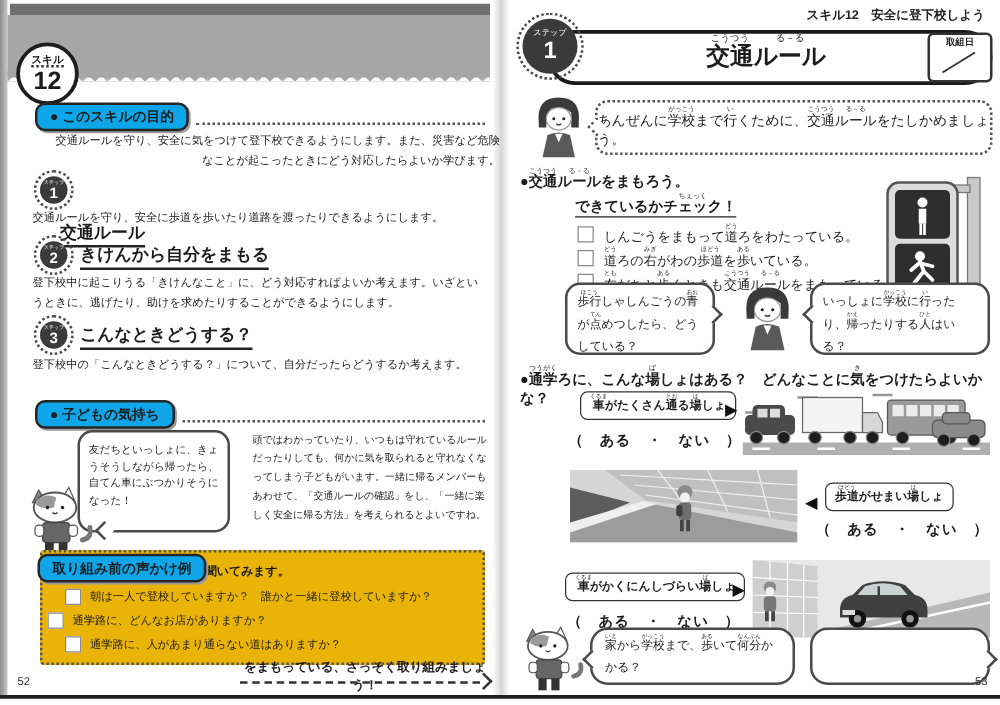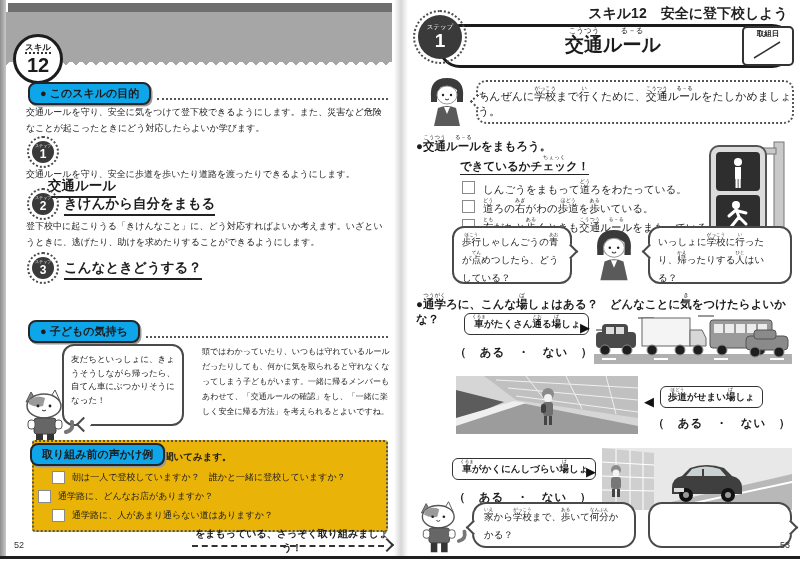--- a/index.html
+++ b/index.html
@@ -50,21 +50,21 @@
   .steptitle{font-size:13.5px;font-weight:bold;border-bottom:2px solid #222;padding-bottom:1px;}
   .voicebox{left:26px;top:440px;width:352px;height:88px;border:2px dotted #555;border-radius:3px;background:#eab308;}
   .vintro{font-size:9.5px;font-weight:bold;}
   .vitem{display:flex;align-items:center;gap:7px;font-size:9px;}
   .ready{left:186px;top:527px;width:200px;text-align:center;font-size:10px;font-weight:bold;}
   .readyline{left:186px;top:545px;width:192px;border-top:2.5px dashed #333;}
   .readyhead{left:376px;top:540px;width:8px;height:8px;border-top:2.5px solid #333;border-right:2.5px solid #333;transform:rotate(45deg);}
   .pnum{font-size:9px;color:#333;}
   
   .pageR{left:408px;top:0;width:386px;height:556px;}
-  .mini{right:6px;top:5px;font-size:14px;font-weight:bold;color:#222;}
+  .mini{right:6px;top:5px;font-size:10px;font-weight:bold;color:#222;}
   .capsule{left:30px;top:24px;width:350px;height:38px;border:3px solid #1b1b1b;border-radius:22px;background:#fff;}
   .stepbadgeR{left:10px;top:15px;width:44px;height:44px;z-index:2;}
   .stepbadgeR .bl{font-size:6.5px;}
   .stepbadgeR .bn{font-size:19px;font-weight:bold;}
   .titleR{left:30px;top:24px;width:350px;text-align:center;font-size:19px;font-weight:bold;z-index:1;}
   .titleR rt{font-size:7.5px;}
   .datebox{left:334px;top:26px;width:48px;height:36px;border:2px solid #333;border-radius:5px;background:#fff;z-index:3;text-align:center;}
   .datebox .dl{font-size:7.5px;font-weight:bold;margin-top:1px;}
   .heading{font-size:11.5px;font-weight:bold;}
   .checktitle{font-size:11.5px;font-weight:bold;border-bottom:1.5px solid #222;display:inline-block;padding-bottom:0;}
@@ -87,41 +87,42 @@
 
   <div class="abs skillbadge">
     <div class="sl">スキル</div>
     <div class="sn">12</div>
   </div>
 
   <div class="abs lblrow" style="left:22px;top:82px;width:360px;">
     <span class="pill">● このスキルの目的</span>
     <span class="leader"></span>
   </div>
-  <div class="abs bodytxt" style="left:20px;top:105px;width:362px;">交通ルールを守り、安全に気をつけて登下校できるようにします。また、災害など危険なことが起こったときにどう対応したらよいか学びます。</div>
+  <div class="abs bodytxt" style="left:32px;top:105px;width:362px;text-align:right;">交通ルールを守り、安全に気をつけて登下校できるようにします。また、災害など危険なことが起こったときにどう対応したらよいか学びます。</div>
 
   <div class="abs badge-dark stepbadge" style="left:26px;top:141px;">
     <div class="bl">ステップ</div>
     <div class="bn">1</div>
   </div>
   <div class="abs steptitle" style="left:42px;top:143px;margin-top:34px;">交通ルール</div>
   <div class="abs bodytxt" style="left:20px;top:167px;width:362px;">交通ルールを守り、安全に歩道を歩いたり道路を渡ったりできるようにします。</div>
 
   <div class="abs badge-dark stepbadge" style="left:26px;top:193px;">
     <div class="bl">ステップ</div>
     <div class="bn">2</div>
   </div>
   <div class="abs steptitle" style="left:58px;top:195px;">きけんから自分をまもる</div>
   <div class="abs bodytxt" style="left:20px;top:219px;width:362px;">登下校中に起こりうる「きけんなこと」に、どう対応すればよいか考えます。いざというときに、逃げたり、助けを求めたりすることができるようにします。</div>
 
   <div class="abs badge-dark stepbadge" style="left:26px;top:257px;">
     <div class="bl">ステップ</div>
     <div class="bn">3</div>
   </div>
   <div class="abs steptitle" style="left:58px;top:259px;">こんなときどうする？</div>
+  <div class="abs bodytxt" style="left:20px;top:284px;width:362px;">登下校中の「こんなときどうする？」について、自分だったらどうするか考えます。</div>
 
   <div class="abs lblrow" style="left:22px;top:320px;width:360px;">
     <span class="pill">● 子どもの気持ち</span>
     <span class="leader"></span>
   </div>
   <div class="bubble" style="left:56px;top:344px;width:122px;height:82px;padding:7px 7px;font-size:8.5px;line-height:13.5px;">
     <span>友だちといっしょに、きょうそうしながら帰ったら、自てん車にぶつかりそうになった！</span>
     <span class="tail bl"></span>
   </div>
   <svg class="abs" style="left:16px;top:386px;" width="52" height="62" viewBox="0 0 52 62">

